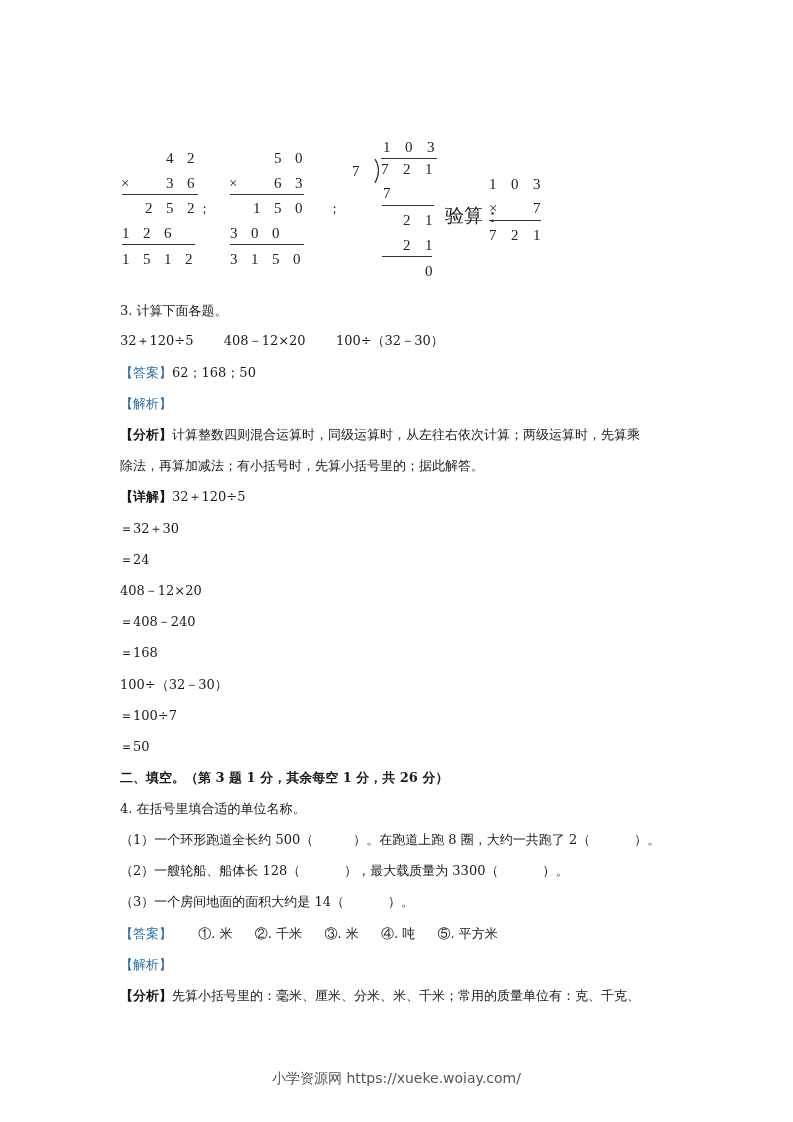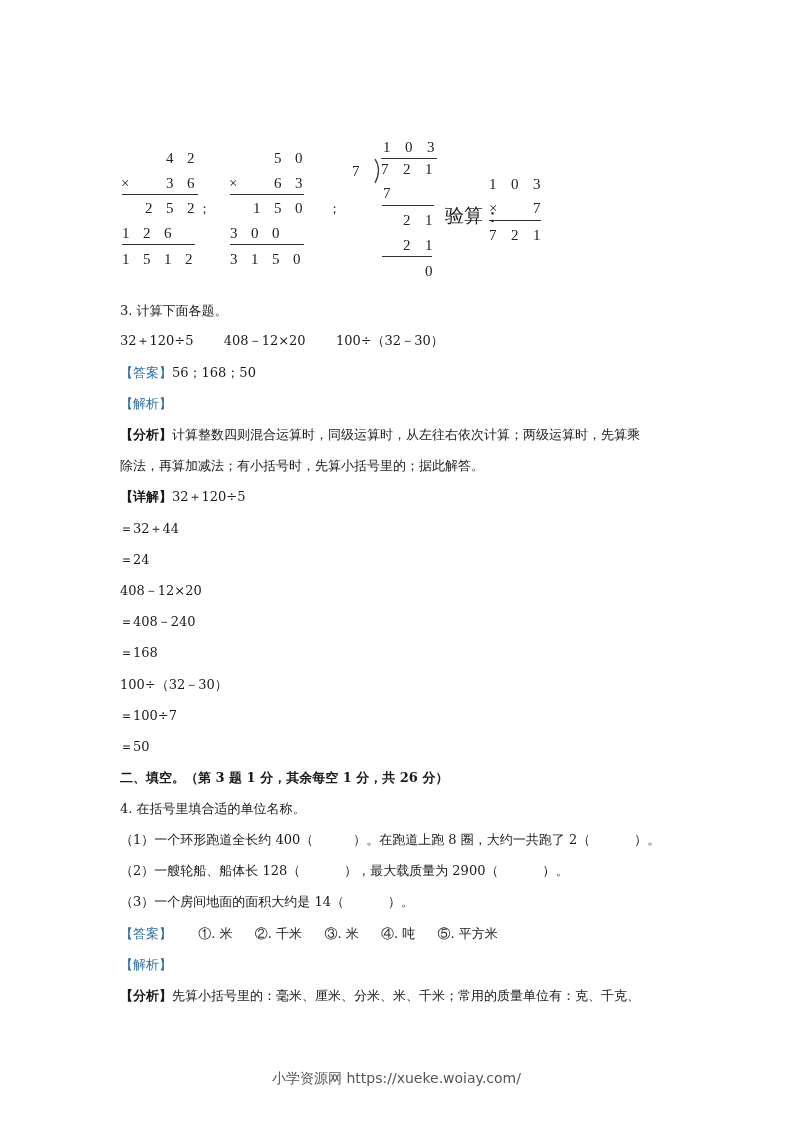--- a/index.html
+++ b/index.html
@@ -99,47 +99,47 @@
 
 <div class="line" style="top:302px">3. 计算下面各题。</div>
 <div class="line" style="top:332px">
   <span>32＋120÷5</span>
   <span style="display:inline-block;width:22px"></span>
   <span>408－12×20</span>
   <span style="display:inline-block;width:22px"></span>
   <span>100÷（32－30）</span>
 </div>
 <div class="line" style="top:364px">
-  <span class="tag">【答案】</span><span>56；168；50</span>
+  <span class="tag">【答案】</span><span>62；168；50</span>
 </div>
 <div class="line tag" style="top:395px">【解析】</div>
 <div class="line" style="top:426px">
   <span class="bold">【分析】</span><span>计算整数四则混合运算时，同级运算时，从左往右依次计算；两级运算时，先算乘</span>
 </div>
 <div class="line" style="top:457px">除法，再算加减法；有小括号时，先算小括号里的；据此解答。</div>
 <div class="line" style="top:488px">
   <span class="bold">【详解】</span><span>32＋120÷5</span>
 </div>
-<div class="line" style="top:520px">＝32＋44</div>
+<div class="line" style="top:520px">＝32＋30</div>
 <div class="line" style="top:551px">＝24</div>
 <div class="line" style="top:582px">408－12×20</div>
 <div class="line" style="top:613px">＝408－240</div>
 <div class="line" style="top:644px">＝168</div>
 <div class="line" style="top:676px">100÷（32－30）</div>
 <div class="line" style="top:707px">＝100÷7</div>
 <div class="line" style="top:738px">＝50</div>
 
 <div class="line bold" style="top:769px">二、填空。（第 3 题 1 分，其余每空 1 分，共 26 分）</div>
 
 <div class="line" style="top:800px">4. 在括号里填合适的单位名称。</div>
 <div class="line" style="top:831px">
-  <span>（1）一个环形跑道全长约 400（</span><span class="blank" style="width:40px"></span><span>）。在跑道上跑 8 圈，大约一共跑了 2（</span><span class="blank" style="width:44px"></span><span>）。</span>
+  <span>（1）一个环形跑道全长约 500（</span><span class="blank" style="width:40px"></span><span>）。在跑道上跑 8 圈，大约一共跑了 2（</span><span class="blank" style="width:44px"></span><span>）。</span>
 </div>
 <div class="line" style="top:862px">
-  <span>（2）一艘轮船、船体长 128（</span><span class="blank" style="width:44px"></span><span>），最大载质量为 2900（</span><span class="blank" style="width:44px"></span><span>）。</span>
+  <span>（2）一艘轮船、船体长 128（</span><span class="blank" style="width:44px"></span><span>），最大载质量为 3300（</span><span class="blank" style="width:44px"></span><span>）。</span>
 </div>
 <div class="line" style="top:893px">
   <span>（3）一个房间地面的面积大约是 14（</span><span class="blank" style="width:44px"></span><span>）。</span>
 </div>
 <div class="line" style="top:925px">
   <span class="tag">【答案】</span>
   <span style="display:inline-block;width:18px"></span>
   <span>①. 米</span>
   <span style="display:inline-block;width:14px"></span>
   <span>②. 千米</span>

